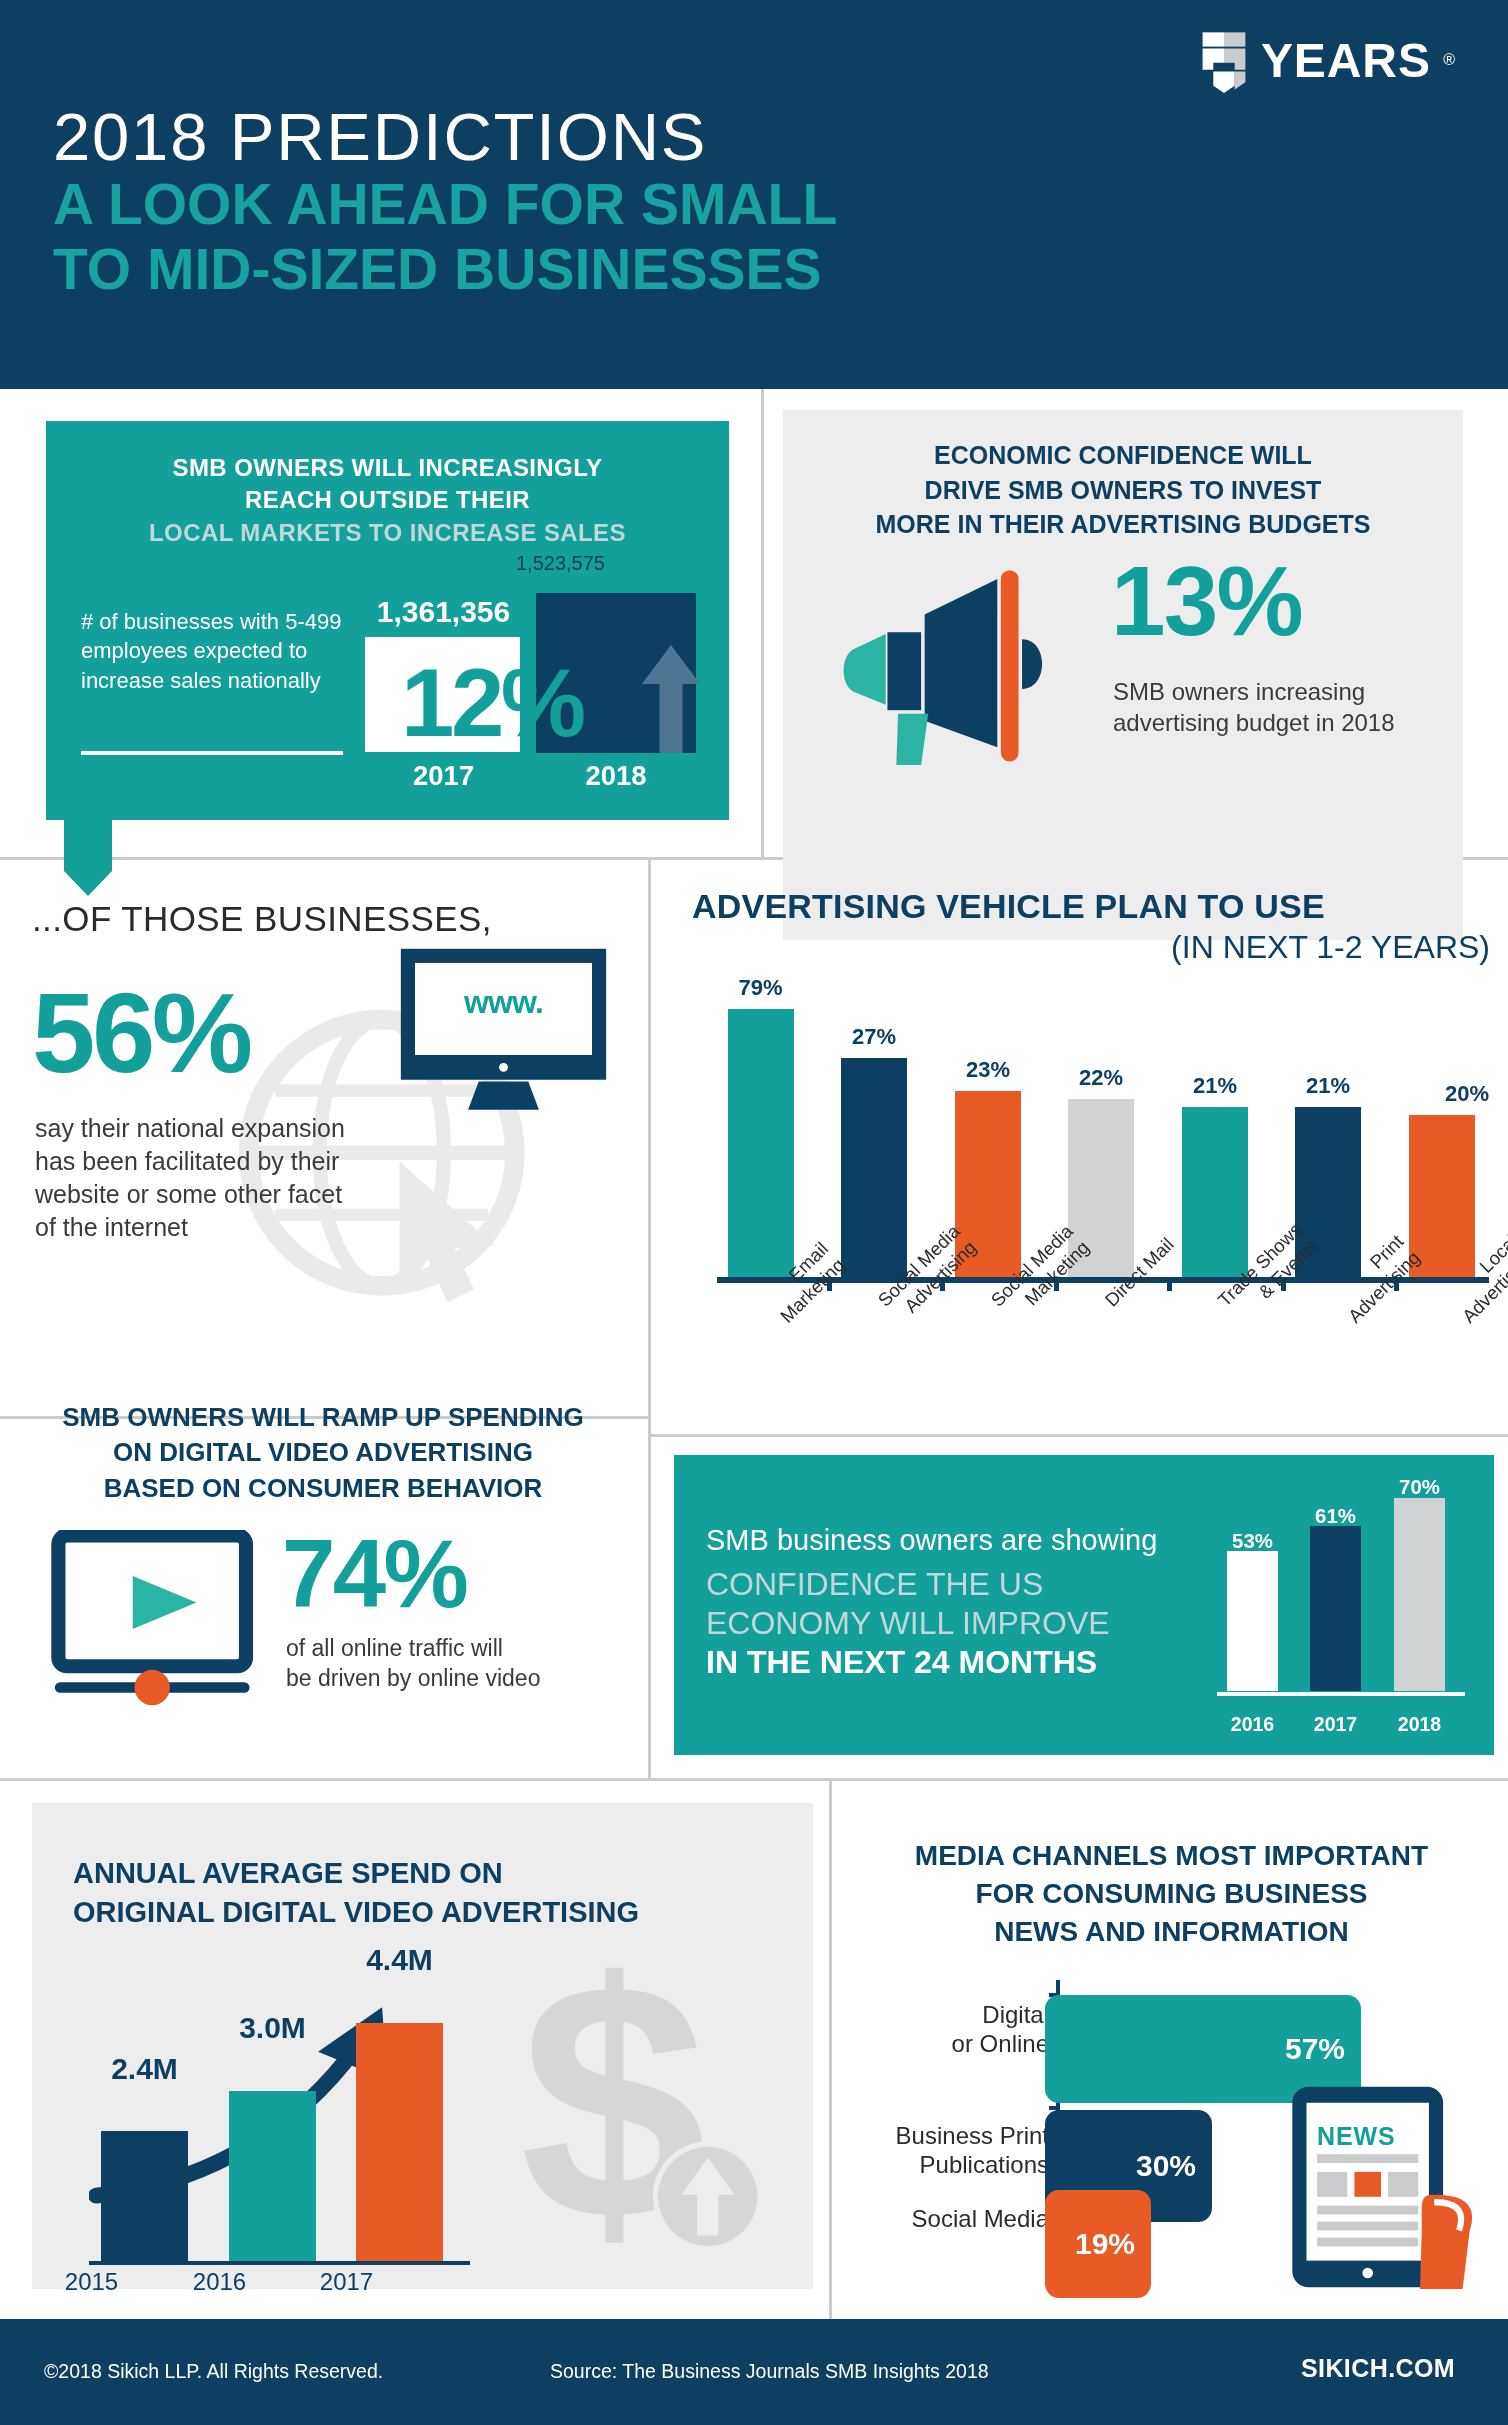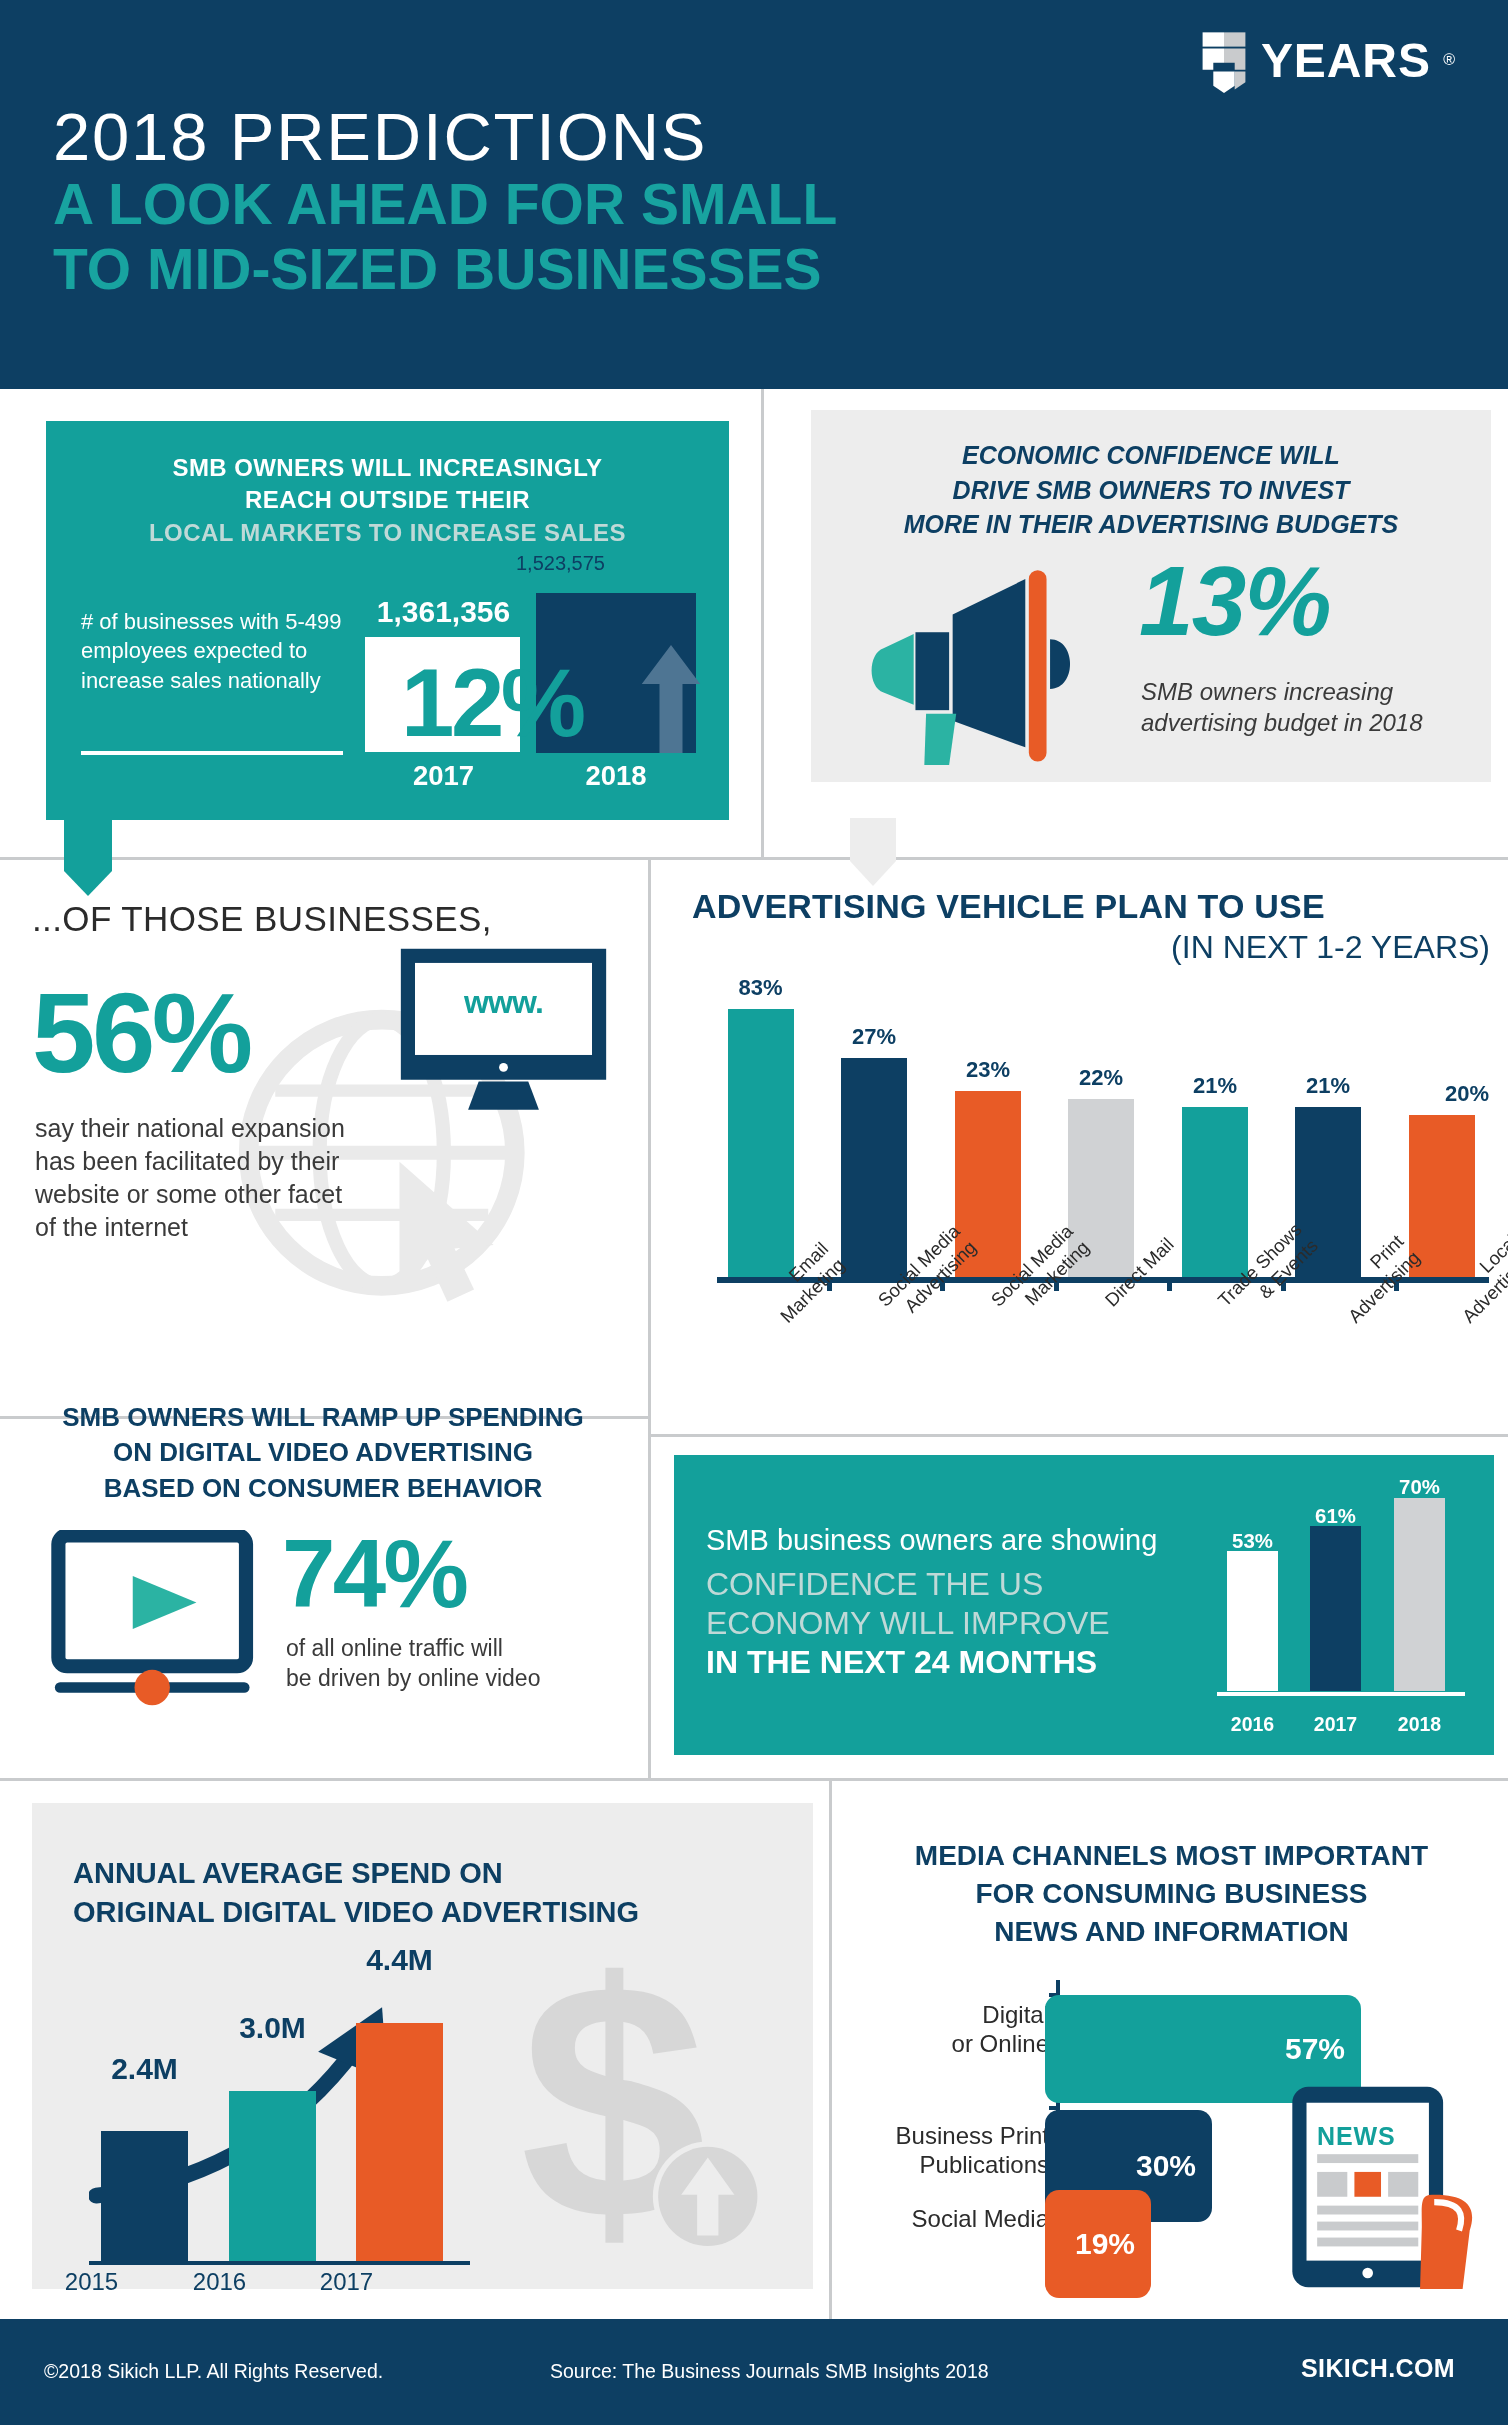--- a/index.html
+++ b/index.html
@@ -35,21 +35,21 @@
   .p1-v2018 { position:absolute; left:470px; top:131px; width:200px; color:#0D3F63; font-size:20px; font-weight:normal; }
   .p1-x2017 { position:absolute; left:302px; top:339px; width:191px; text-align:center; color:#ffffff; font-size:27.5px; font-weight:bold; }
   .p1-x2018 { position:absolute; left:470px; top:339px; width:200px; text-align:center; color:#ffffff; font-size:27.5px; font-weight:bold; }
   .p1-pct { position:absolute; left:355px; top:227px; font-size:96px; font-weight:bold; color:#13A09B; letter-spacing:-3.5px; }
   .p1-arrow { position:absolute; left:594px; top:224px; }
   .p1-tail { position:absolute; left:64px; top:820px; width:48px; height:51px; background:#13A09B; }
   .p1-tail::after{ content:""; position:absolute; left:0; top:51px; border-left:24px solid transparent;
     border-right:24px solid transparent; border-top:25px solid #13A09B; }
 
   
-  .panel2 { position:absolute; left:811px; top:410px; width:680px; height:372px; background:#EDEDED;font-style:italic; }
+  .panel2 { position:absolute; left:783px; top:410px; width:680px; height:530px; background:#EDEDED; }
   .p2-title { color:#0D3F63; text-align:center; font-weight:bold; font-size:25px; line-height:1.38; padding:28px 21px 0 21px; }
   .p2-big { position:absolute; left:328px; top:142px; font-size:98px; font-weight:bold; color:#13A09B; letter-spacing:-1.8px; line-height:1; }
   .p2-sub { position:absolute; left:330px; top:266px; width:319px; font-size:24px; color:#3A3A3A; line-height:1.3; }
   .p2-tail { position:absolute; left:850px; top:818px; width:46px; height:43px; background:#EDEDED; }
   .p2-tail::after{ content:""; position:absolute; left:0; top:43px; border-left:23px solid transparent;
     border-right:23px solid transparent; border-top:25px solid #EDEDED; }
 
   
   .panel3 { position:absolute; left:0px; top:878px; width:644px; height:479px; }
   .p3-title { position:absolute; left:32px; top:21px; font-size:35px; color:#2B2B2B; letter-spacing:0.4px; }
@@ -219,21 +219,21 @@
     </div>
   </div>
 
   <div class="panel4">
     <div class="p4-t1">ADVERTISING VEHICLE PLAN TO USE</div>
     <div class="p4-t2">(IN NEXT 1-2 YEARS)</div>
 
     <div class="p4-plot">
 
       <div class="bar-col" style="left:10.6px;">
-        <div class="barlabel" style="bottom:276px;">83%</div>
+        <div class="barlabel" style="bottom:276px;">79%</div>
         <div class="barv" style="height:268px;background:#13A09B;"></div>
       </div>
 
       <div class="bar-col" style="left:124px;">
         <div class="barlabel" style="bottom:227px;">27%</div>
         <div class="barv" style="height:219px;background:#0D3F63;"></div>
       </div>
 
       <div class="bar-col" style="left:238px;">
         <div class="barlabel" style="bottom:194px;">23%</div>

